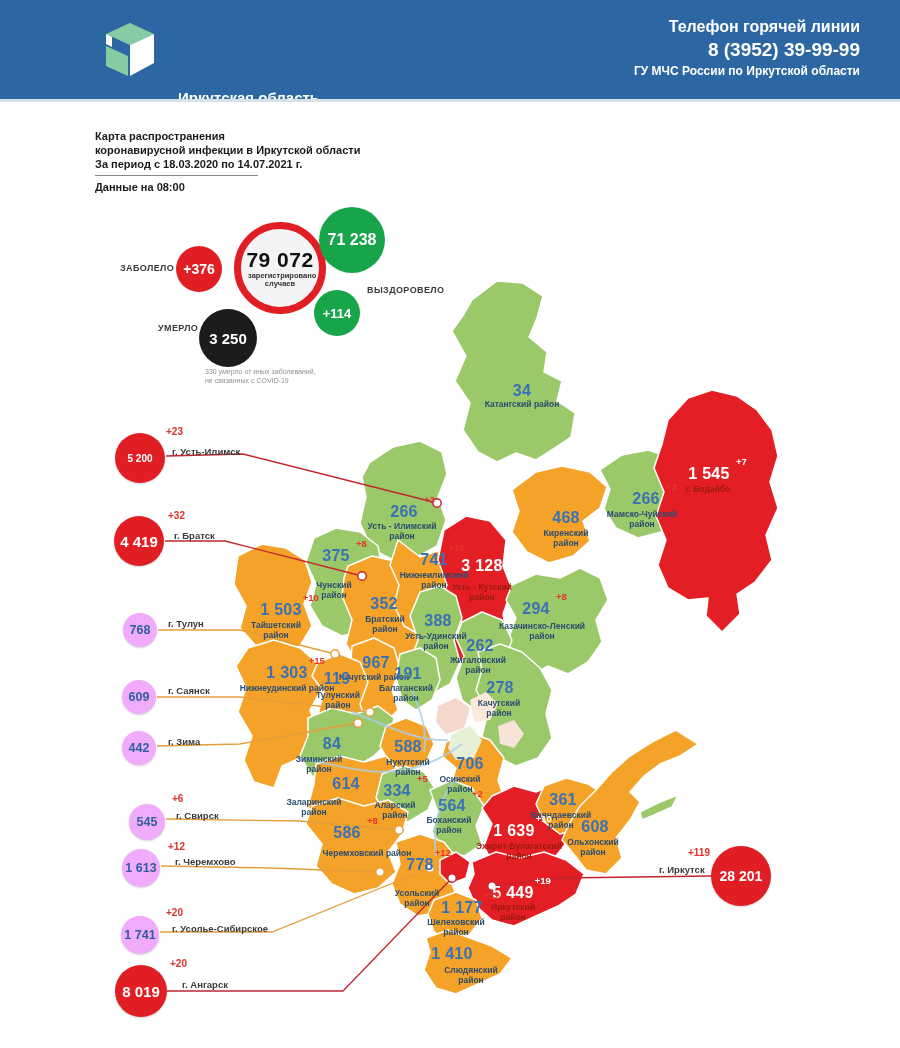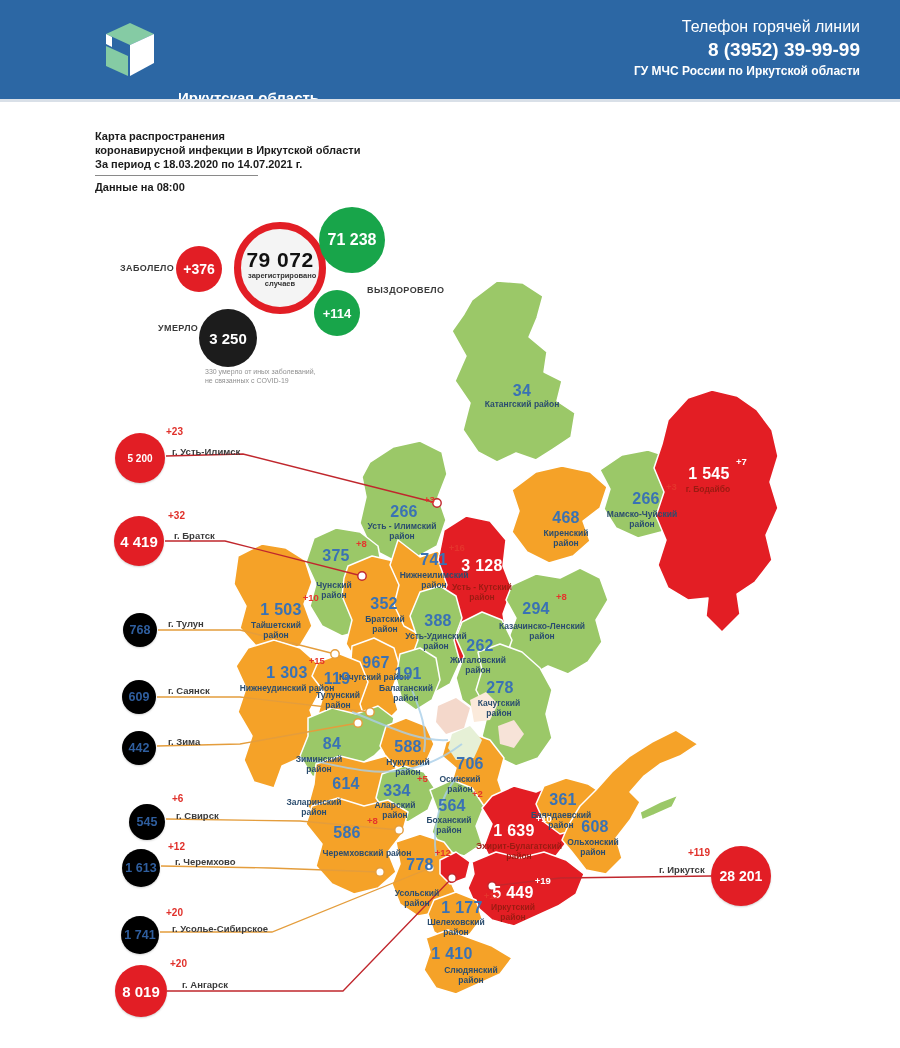--- a/index.html
+++ b/index.html
@@ -6,21 +6,21 @@
   .page{position:relative;width:900px;height:1048px;background:#fff;overflow:hidden;
         font-family:"Liberation Sans",sans-serif;}
   
   .hdr{position:absolute;left:0;top:0;width:900px;height:99px;background:#2C67A4;}
   .hdr-sep{position:absolute;left:0;top:99px;width:900px;height:3px;background:#D9E0E8;}
   .logo{position:absolute;left:98px;top:16px;}
   .org{position:absolute;left:178px;top:20px;color:#fff;font-weight:bold;
        font-size:15px;line-height:16px;}
   .org-sub{position:absolute;left:178px;top:89px;color:#fff;font-size:15px;font-weight:bold;}
   .hotline{position:absolute;right:40px;top:18px;text-align:right;color:#fff;}
-  .hot-t{font-size:16px;font-weight:normal;}
+  .hot-t{font-size:16px;font-weight:bold;}
   .hot-p{font-size:19px;font-weight:bold;margin-top:3px;}
   .hot-s{font-size:12px;font-weight:bold;margin-top:3px;}
   
   .title{position:absolute;left:95px;top:129px;font-size:11px;font-weight:bold;
          color:#1b1b1b;line-height:14px;}
   .title-rule{position:absolute;left:95px;top:175px;width:163px;border-top:1px solid #8a8a8a;}
   .data-time{position:absolute;left:95px;top:181px;font-size:11px;font-weight:bold;color:#1b1b1b;}
   
   .circ{position:absolute;border-radius:50%;display:flex;flex-direction:column;
         align-items:center;justify-content:center;text-align:center;color:#fff;font-weight:bold;}
@@ -42,21 +42,21 @@
   .dnum.red{color:#fff;}
   .ddelta{position:absolute;top:-9px;right:-17px;font-size:9.5px;font-weight:bold;color:#E5342C;letter-spacing:0;}
   .dnum.red .ddelta{color:#fff;}
   .dname{position:absolute;transform:translate(-50%,0);text-align:center;font-size:8.5px;
          font-weight:bold;color:#2B4D6F;line-height:10px;}
   .dname.red{color:#9B1B12;}
   
   .citycirc{position:absolute;border-radius:50%;display:flex;align-items:center;
             justify-content:center;font-weight:bold;box-shadow:0 1px 2px rgba(0,0,0,.18);}
   .citycirc.red{background:#E21E25;color:#fff;}
-  .citycirc.orange{background:#000000;color:#2F5E9E;}
+  .citycirc.orange{background:#f0abfc;color:#2F5E9E;}
   .citydelta{position:absolute;font-size:10px;font-weight:bold;color:#E0302A;}
   .citylab{position:absolute;font-size:9.5px;font-weight:600;color:#3b3b3b;white-space:nowrap;}
 </style>
 </head>
 <body>
 
 <div class="page">
 
   <div class="hdr">
     <svg class="logo" width="64" height="68" viewBox="0 0 64 68">

